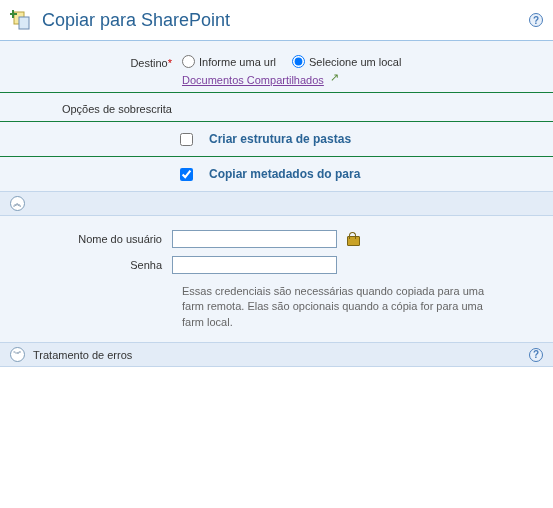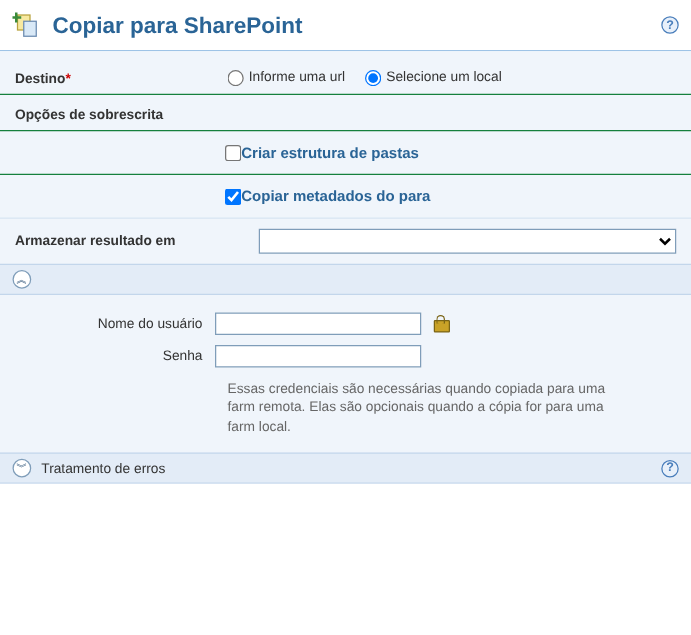--- a/index.html
+++ b/index.html
@@ -22,21 +22,21 @@
   .title-icon {
     width: 24px;
     height: 24px;
     margin-right: 8px;
     position: relative;
   }
   .title-icon svg { width: 100%; height: 100%; }
   .title-text {
     font-size: 18px;
     color: #2a6496;
-    font-weight: bold;
+    font-weight: normal;
   }
   .help-icon {
     margin-left: auto;
     width: 14px;
     height: 14px;
     border-radius: 50%;
     border: 1px solid #4a7ebb;
     background: #e8f0fa;
     color: #4a7ebb;
     font-size: 10px;
@@ -55,24 +55,25 @@
     padding: 0;
   }
   .section:first-child { border-top: none; }
   .row {
     display: flex;
     padding: 8px 12px 6px 12px;
   }
   .row.pad-top { padding-top: 14px; }
   .label-col {
     width: 170px;
+    text-align: right;
     padding-right: 10px;
     color: #333;
     padding-top: 2px;
-    font-weight: bold;
+    font-weight: normal;
   }
   .value-col {
     flex: 1;
     display: flex;
     flex-wrap: wrap;
     align-items: center;
     gap: 4px 6px;
   }
   .req { color: #c00; }
   .radio-group {
@@ -122,21 +123,21 @@
     color: #666;
     font-size: 11px;
     padding-top: 3px;
   }
   .checkbox-row {
     display: flex;
     align-items: center;
     justify-content: flex-start;
     padding: 10px 12px;
     padding-left: 180px;
-    gap: 0;
+    gap: 16px;
   }
   .checkbox-label {
     color: #2a6496;
     font-weight: bold;
     font-size: 12px;
   }
   .collapsible-header {
     background: #e3ecf7;
     border-top: 1px solid #c3d6eb;
     border-bottom: 1px solid #c3d6eb;
@@ -263,20 +264,24 @@
         </div>
         <div class="value-col">
           <label class="radio-group">
             <input type="radio" name="dest" style="">
             <span>Informe uma url</span>
           </label>
           <label class="radio-group">
             <input type="radio" name="dest" checked="" style="">
             <span>Selecione um local</span>
           </label>
+          <div class="link-row">
+            <span class="link">Documentos Compartilhados</span>
+            <span class="ext-icon"></span>
+          </div>
         </div>
       </div>
     </div>
 
     <div class="section">
       <div class="row">
         <div class="label-col">Opções de sobrescrita</div>
       </div>
     </div>
 
@@ -287,26 +292,20 @@
       </div>
     </div>
 
     <div class="section">
       <div class="checkbox-row">
         <input type="checkbox" checked="" style="">
         <span class="checkbox-label">Copiar metadados do para</span>
       </div>
     </div>
 
-    <div class="store-row">
-      <div class="store-label">Armazenar resultado em</div>
-      <select>
-        <option></option>
-      </select>
-    </div>
 
     <div class="collapsible-header">
       <span class="toggle-btn">
         <span class="chev">︽</span>
       </span>
     </div>
 
     <div class="cred-section">
       <div class="cred-row">
         <div class="cred-label">Nome do usuário</div>

